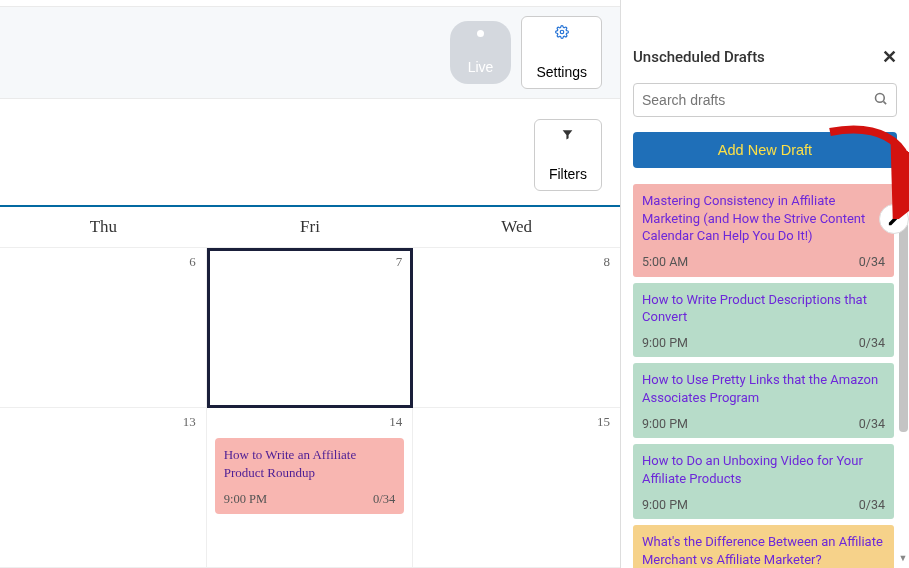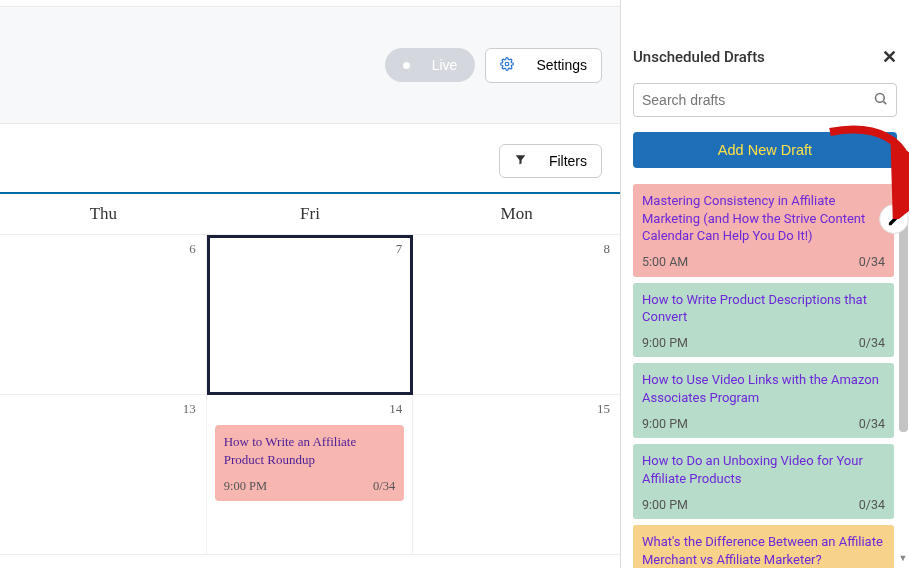--- a/index.html
+++ b/index.html
@@ -34,20 +34,21 @@
     .btn {
       display: inline-flex;
       align-items: center;
       gap: 22px;
       padding: 8px 14px;
       border-radius: 6px;
       border: 1px solid #ccc;
       background: #fff;
       cursor: pointer;
       font-size: 14px;
+      flex-direction: column;
     }
     .btn-live {
       border: none;
       background: #d4d8de;
       color: #fff;
       border-radius: 18px;
       padding: 9px 18px;
     }
     .btn-live .dot {
       width: 7px; height: 7px;
@@ -238,21 +239,21 @@
           </svg>
       </span>
       <span>Filters</span>
     </button>
   </div>
 
   <div class="calendar">
     <div class="cal-head">
       <div>Thu</div>
       <div>Fri</div>
-      <div>Mon</div>
+      <div>Wed</div>
     </div>
     <div class="cal-body" id="cal-body">
         <div class="cell">
           <span class="daynum">6</span>
         </div>
         <div class="cell selected">
           <span class="daynum">7</span>
         </div>
         <div class="cell">
           <span class="daynum">8</span>
@@ -304,21 +305,21 @@
         </div>
       </div>
       <div class="draft c-green">
         <div class="draft-title">How to Write Product Descriptions that Convert</div>
         <div class="draft-meta">
           <span>9:00 PM</span>
           <span>0/34</span>
         </div>
       </div>
       <div class="draft c-green">
-        <div class="draft-title">How to Use Video Links with the Amazon Associates Program</div>
+        <div class="draft-title">How to Use Pretty Links that the Amazon Associates Program</div>
         <div class="draft-meta">
           <span>9:00 PM</span>
           <span>0/34</span>
         </div>
       </div>
       <div class="draft c-green">
         <div class="draft-title">How to Do an Unboxing Video for Your Affiliate Products</div>
         <div class="draft-meta">
           <span>9:00 PM</span>
           <span>0/34</span>

